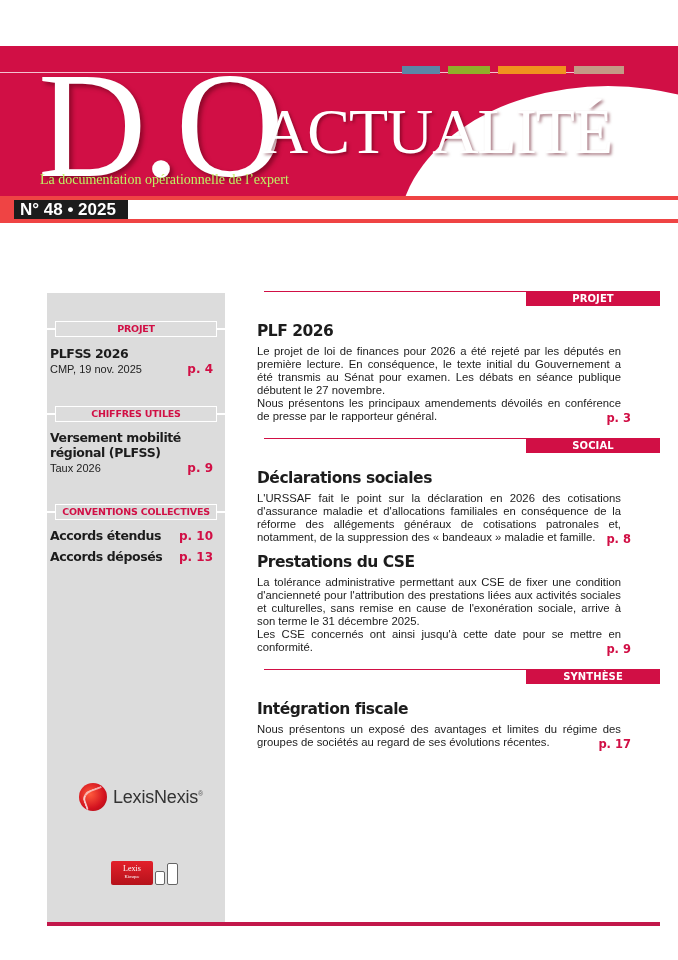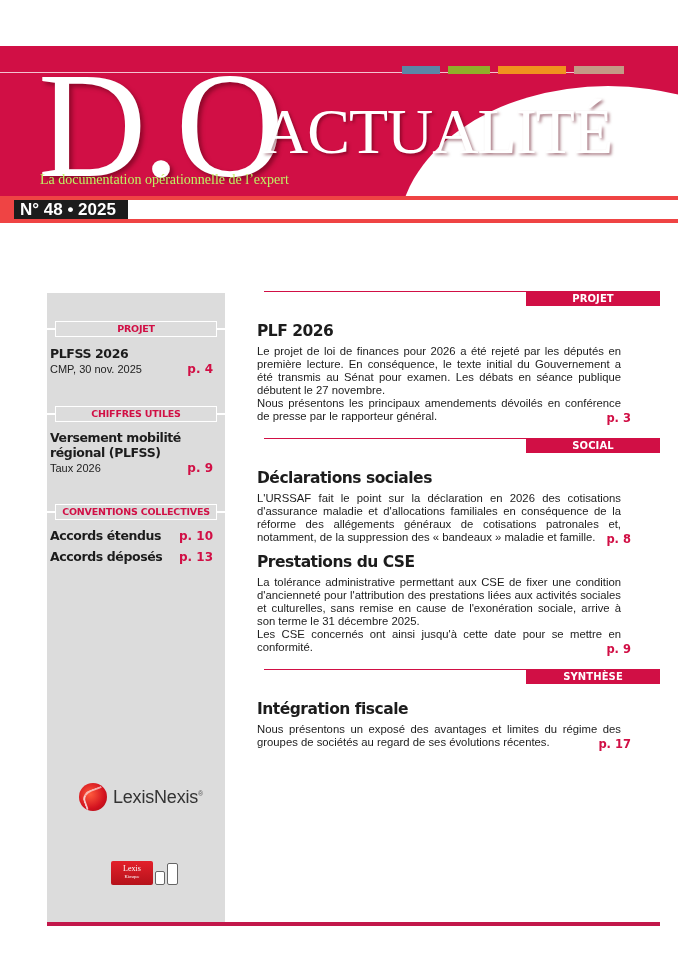--- a/index.html
+++ b/index.html
@@ -162,21 +162,21 @@
 <div class="issue-bar">
   <div class="white"></div>
   <div class="issue-num">N° 48 • 2025</div>
 </div>
 
 <aside class="sidebar">
 
   <div class="side-rule" style="top:35px"></div>
   <div class="side-section-label" style="top:28px">PROJET</div>
   <div class="side-title" style="top:53px">PLFSS 2026</div>
-  <div class="side-sub" style="top:70px">CMP, 30 nov. 2025</div>
+  <div class="side-sub" style="top:70px">CMP, 19 nov. 2025</div>
   <div class="side-page" style="top:69px">p. 4</div>
 
   <div class="side-rule" style="top:120px"></div>
   <div class="side-section-label" style="top:113px">CHIFFRES UTILES</div>
   <div class="side-title" style="top:137px;width:150px">Versement mobilité régional (PLFSS)</div>
   <div class="side-sub" style="top:169px">Taux 2026</div>
   <div class="side-page" style="top:168px">p. 9</div>
 
   <div class="side-rule" style="top:218px"></div>
   <div class="side-section-label" style="top:211px">CONVENTIONS COLLECTIVES</div>

